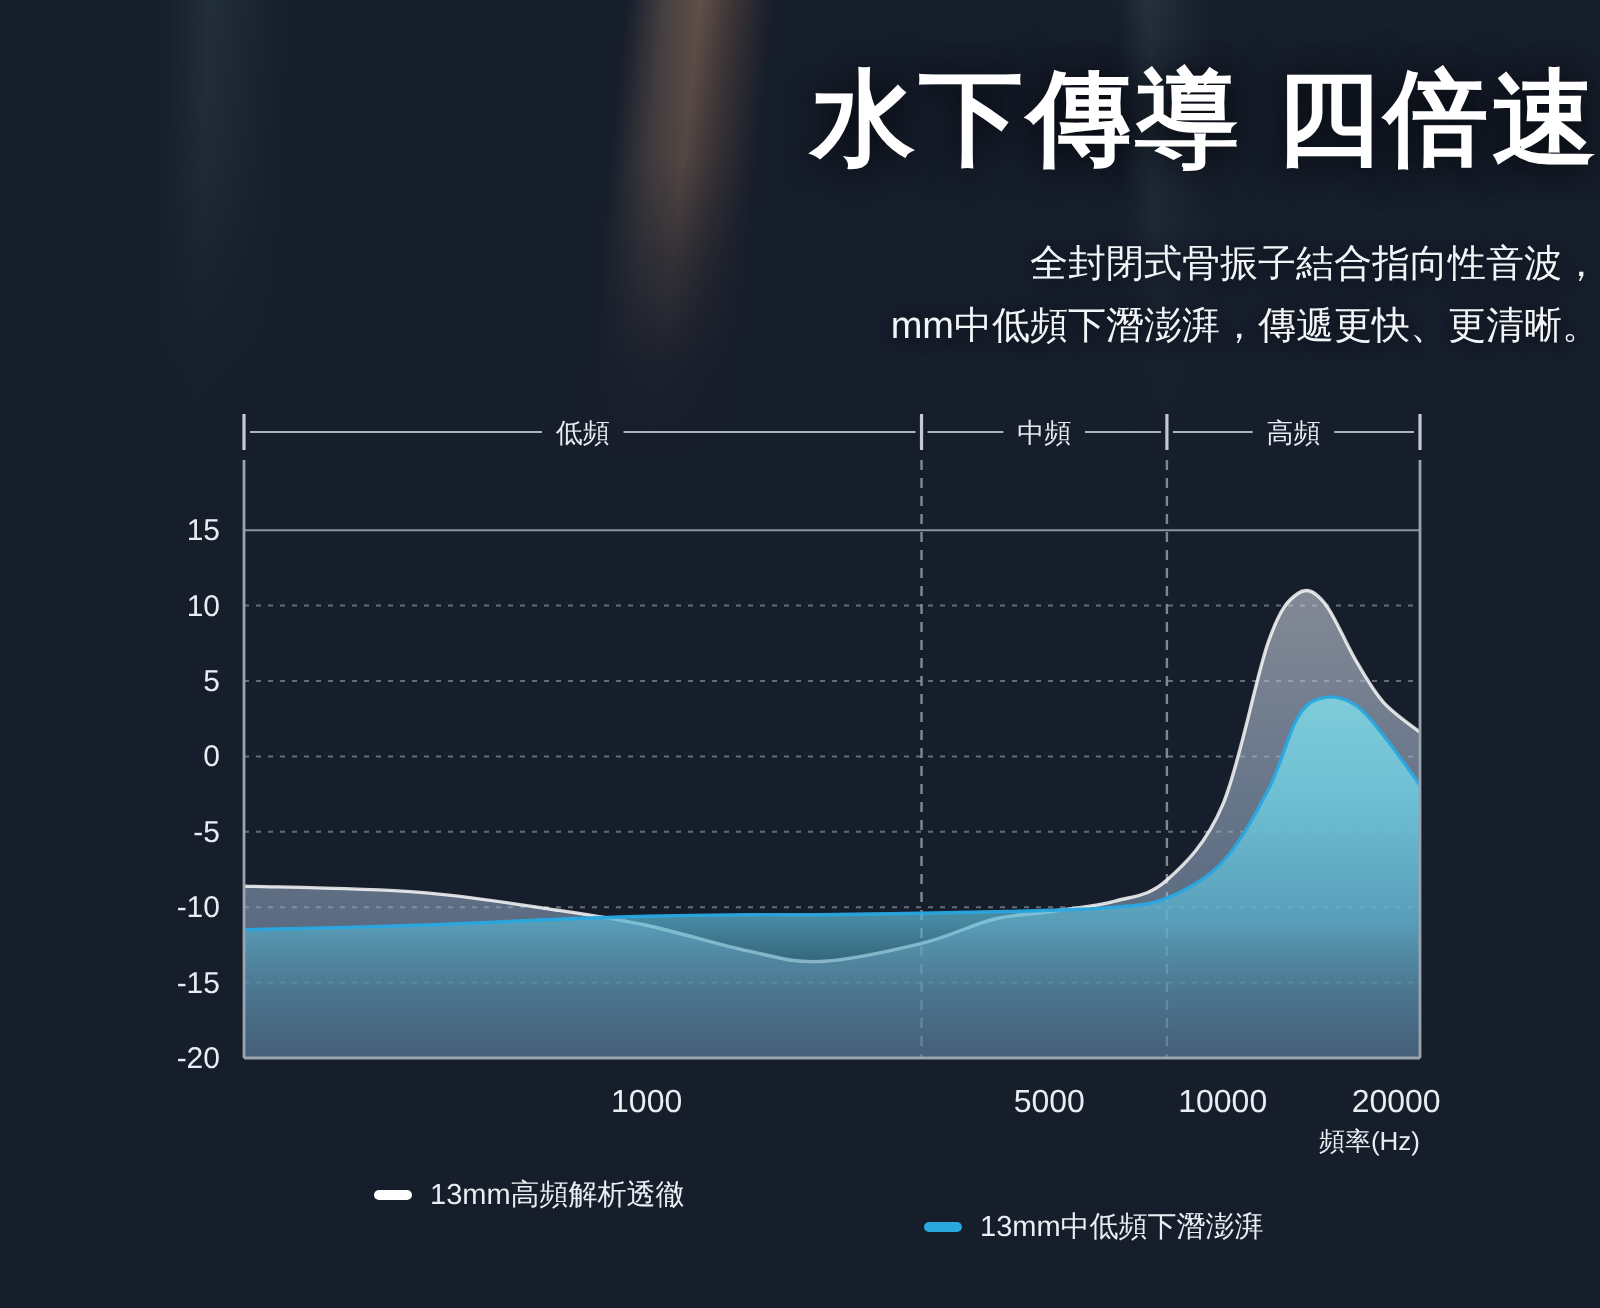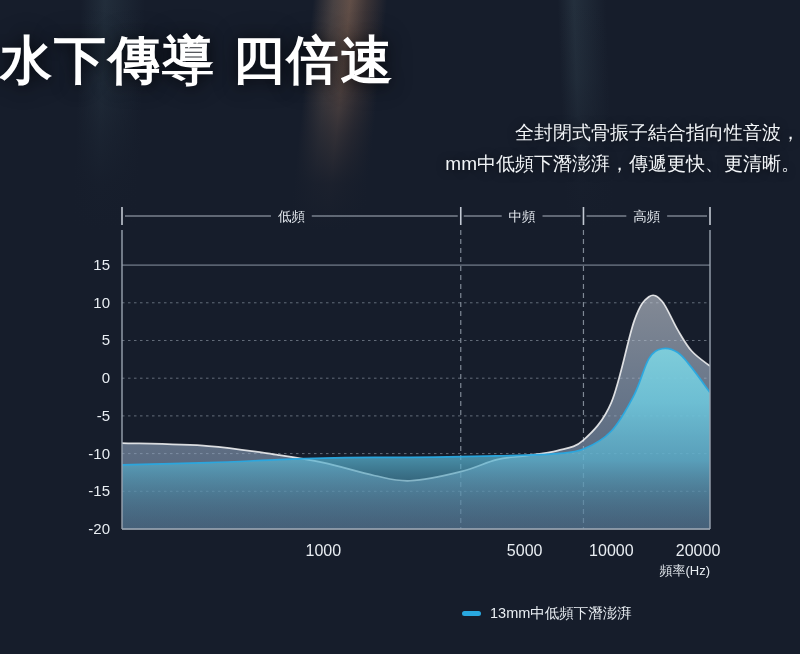--- a/index.html
+++ b/index.html
@@ -25,21 +25,21 @@
   }
   .hero-strands{position:absolute;inset:0;
     background:
       linear-gradient(96deg, rgba(255,255,255,0) 38%, rgba(190,150,120,.30) 40.5%, rgba(160,120,95,.55) 42.5%, rgba(130,95,75,.35) 44.5%, rgba(255,255,255,0) 47%),
       linear-gradient(88deg, rgba(255,255,255,0) 70%, rgba(120,160,170,.14) 72%, rgba(255,255,255,0) 76%),
       linear-gradient(92deg, rgba(255,255,255,0) 10%, rgba(120,165,175,.12) 13%, rgba(255,255,255,0) 18%);
   }
   .hero-fade{position:absolute;left:0;top:0;width:800px;height:230px;
     background:linear-gradient(180deg, rgba(22,29,43,0) 0%, rgba(22,29,43,.18) 34%, rgba(22,29,43,.62) 58%, rgba(22,29,43,.93) 80%, #161d2b 100%);}
 
-  .headline{position:absolute;left:0;top:31px;width:800px;text-align:left;
+  .headline{position:absolute;left:0;top:31px;width:800px;text-align:right;
     font-size:52px;font-weight:700;letter-spacing:2px;line-height:1.15;color:#fff;
     text-shadow:0 2px 14px rgba(0,0,0,.55),0 0 26px rgba(0,0,0,.35);}
   .subline{position:absolute;left:0;top:118px;width:800px;text-align:right;
     font-size:19px;font-weight:400;line-height:1.62;color:#f2f5f8;
     text-shadow:0 1px 8px rgba(0,0,0,.55);}
   .subline div{white-space:nowrap;}
 
   
   .chart-wrap{position:absolute;left:0;top:196px;width:800px;height:420px;}
   .chart-svg{display:block;}
@@ -129,19 +129,23 @@
         <line x1="122" y1="333" x2="710" y2="333" stroke="#9aa4b0" stroke-width="1.4"></line>
         <text x="323.3303787838955" y="360" fill="#e8edf2" font-size="16" font-family="&quot;Liberation Sans&quot;,sans-serif" text-anchor="middle">1000</text>
         <text x="524.660757567791" y="360" fill="#e8edf2" font-size="16" font-family="&quot;Liberation Sans&quot;,sans-serif" text-anchor="middle">5000</text>
         <text x="611.3690321380516" y="360" fill="#e8edf2" font-size="16" font-family="&quot;Liberation Sans&quot;,sans-serif" text-anchor="middle">10000</text>
         <text x="698.0773067083122" y="360" fill="#e8edf2" font-size="16" font-family="&quot;Liberation Sans&quot;,sans-serif" text-anchor="middle">20000</text>
         <text x="710" y="379" fill="#e8edf2" font-size="13" font-family="&quot;Liberation Sans&quot;,sans-serif" text-anchor="end">頻率(Hz)</text>
       </svg>
   </div>
 
   <div class="legend">
+    <div class="legend-item one">
+      <span class="swatch" id="sw0" style="background: rgb(255, 255, 255);"></span>
+      <span>13mm高頻解析透徹</span>
+    </div>
     <div class="legend-item two">
       <span class="swatch" id="sw1" style="background: rgb(41, 168, 224);"></span>
       <span>13mm中低頻下潛澎湃</span>
     </div>
   </div>
 
 </div>
 
 </body></html>

